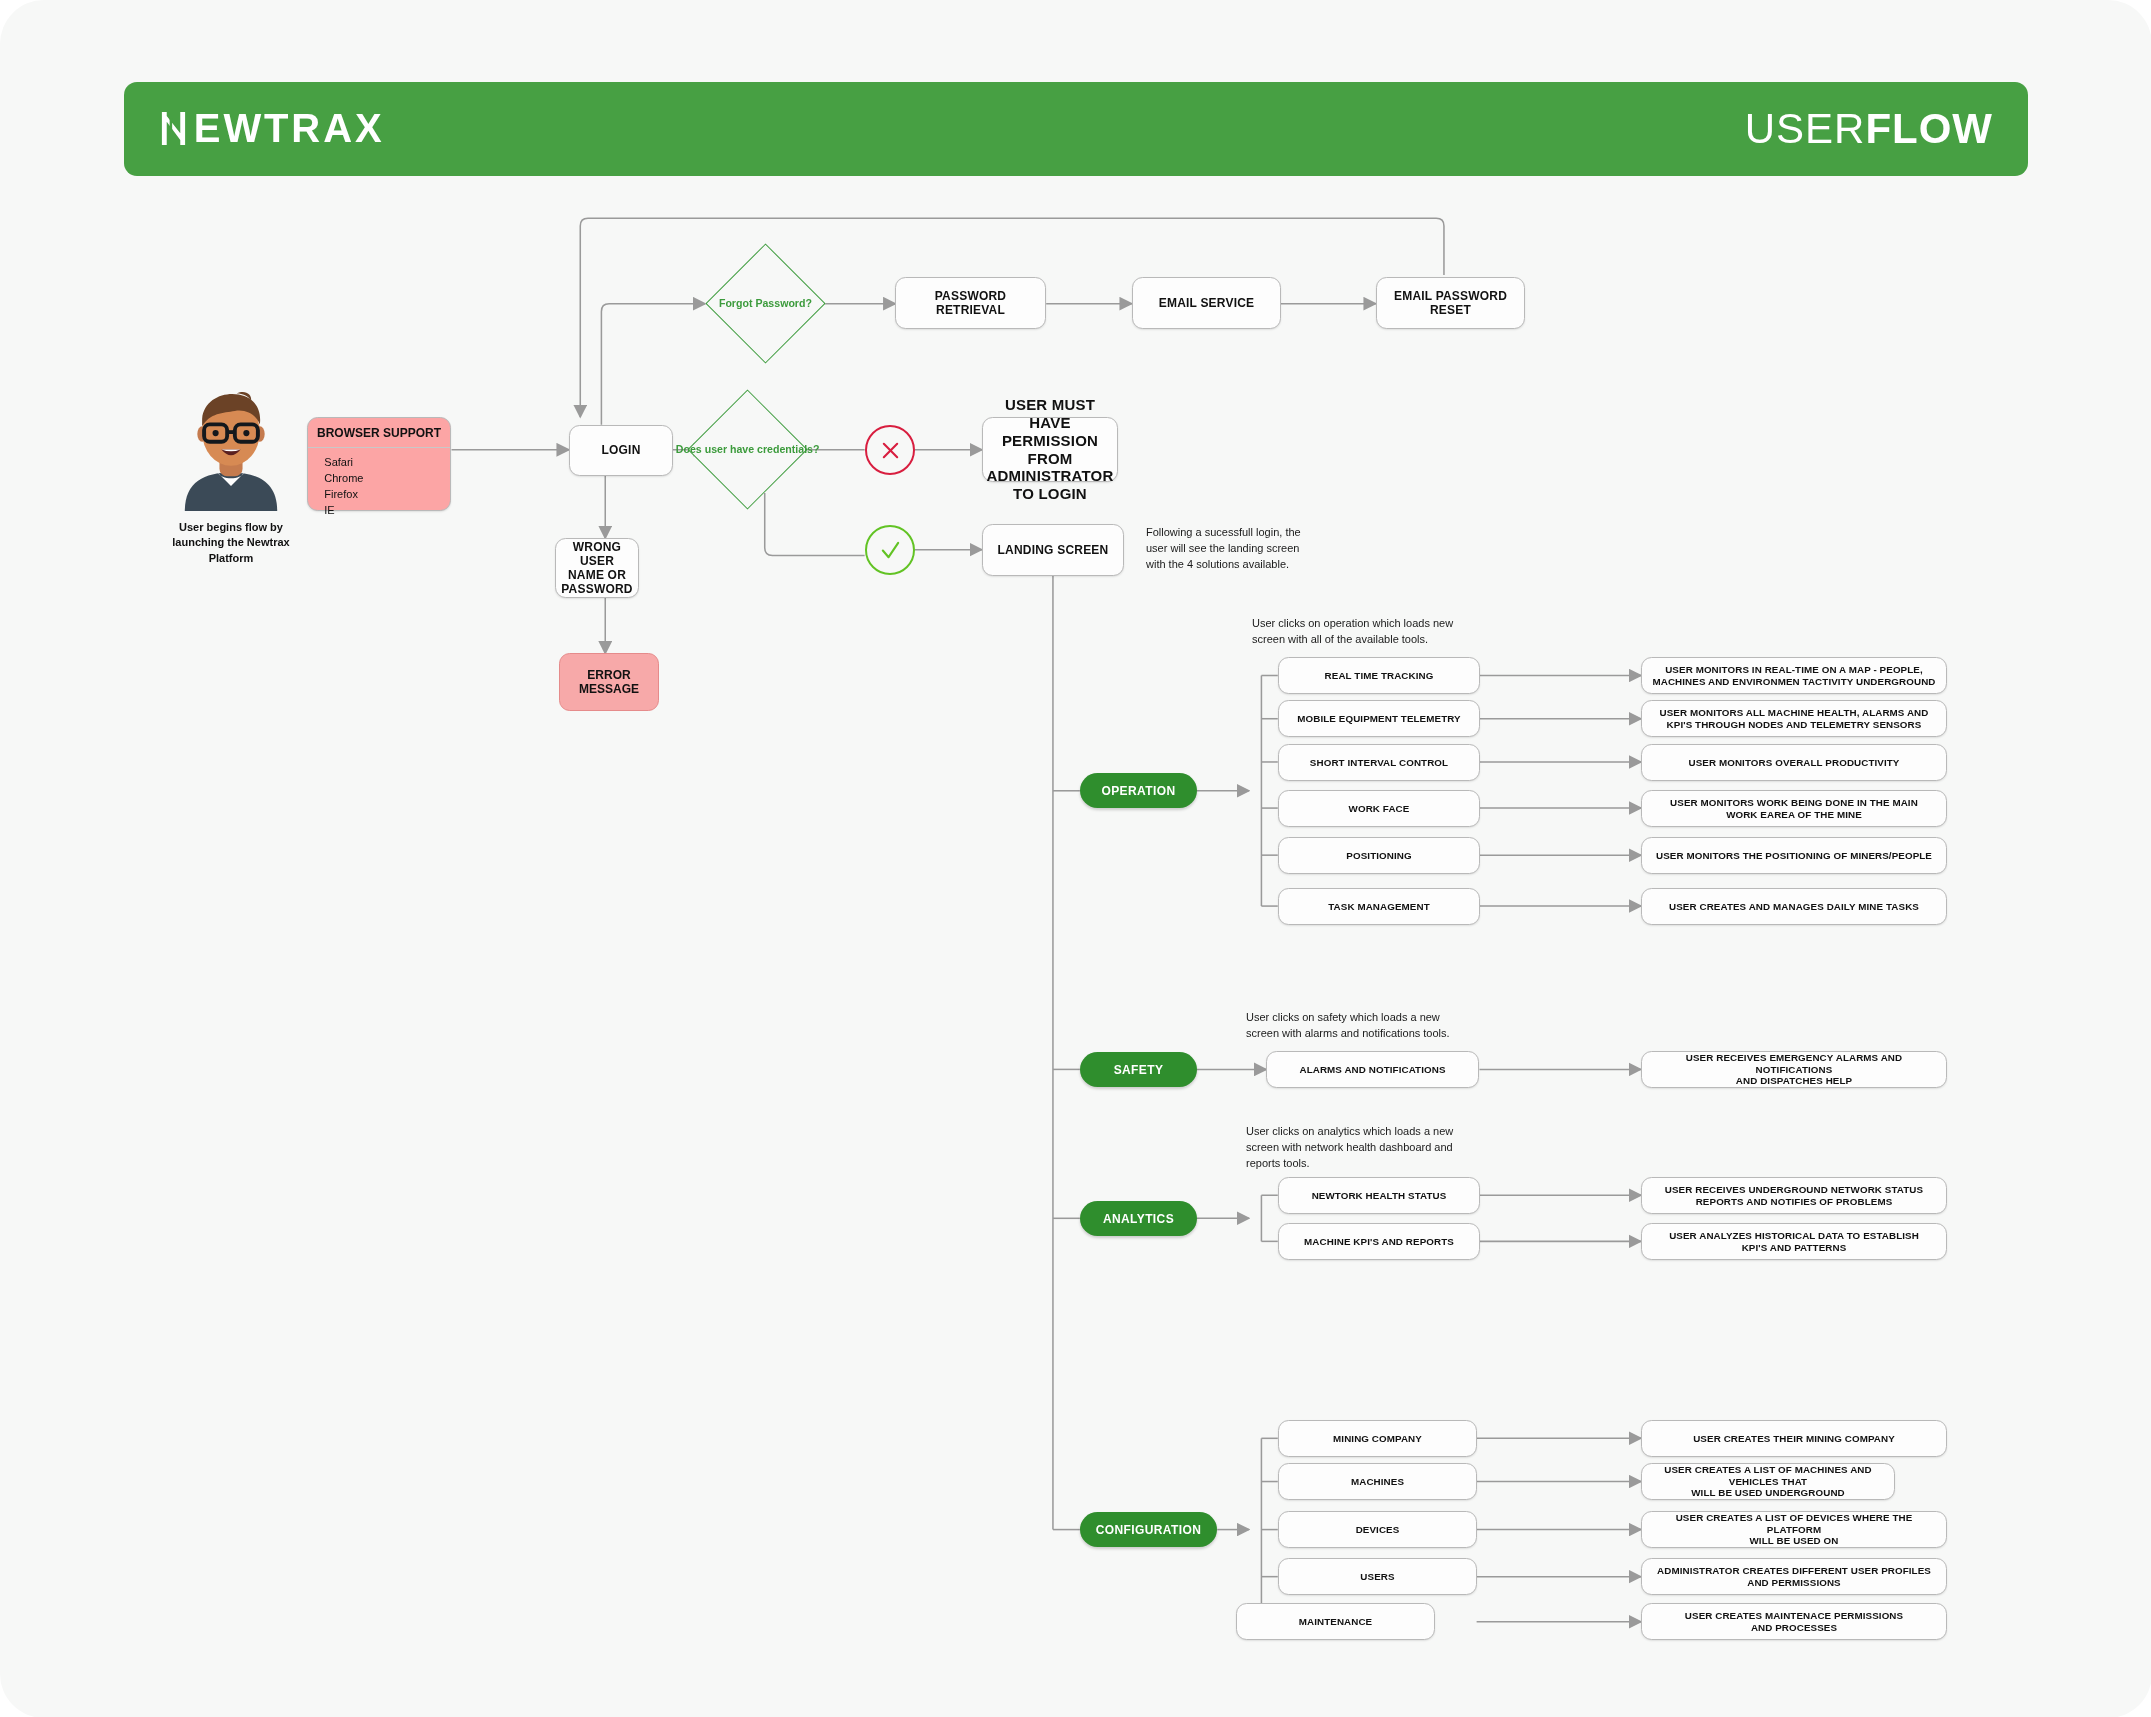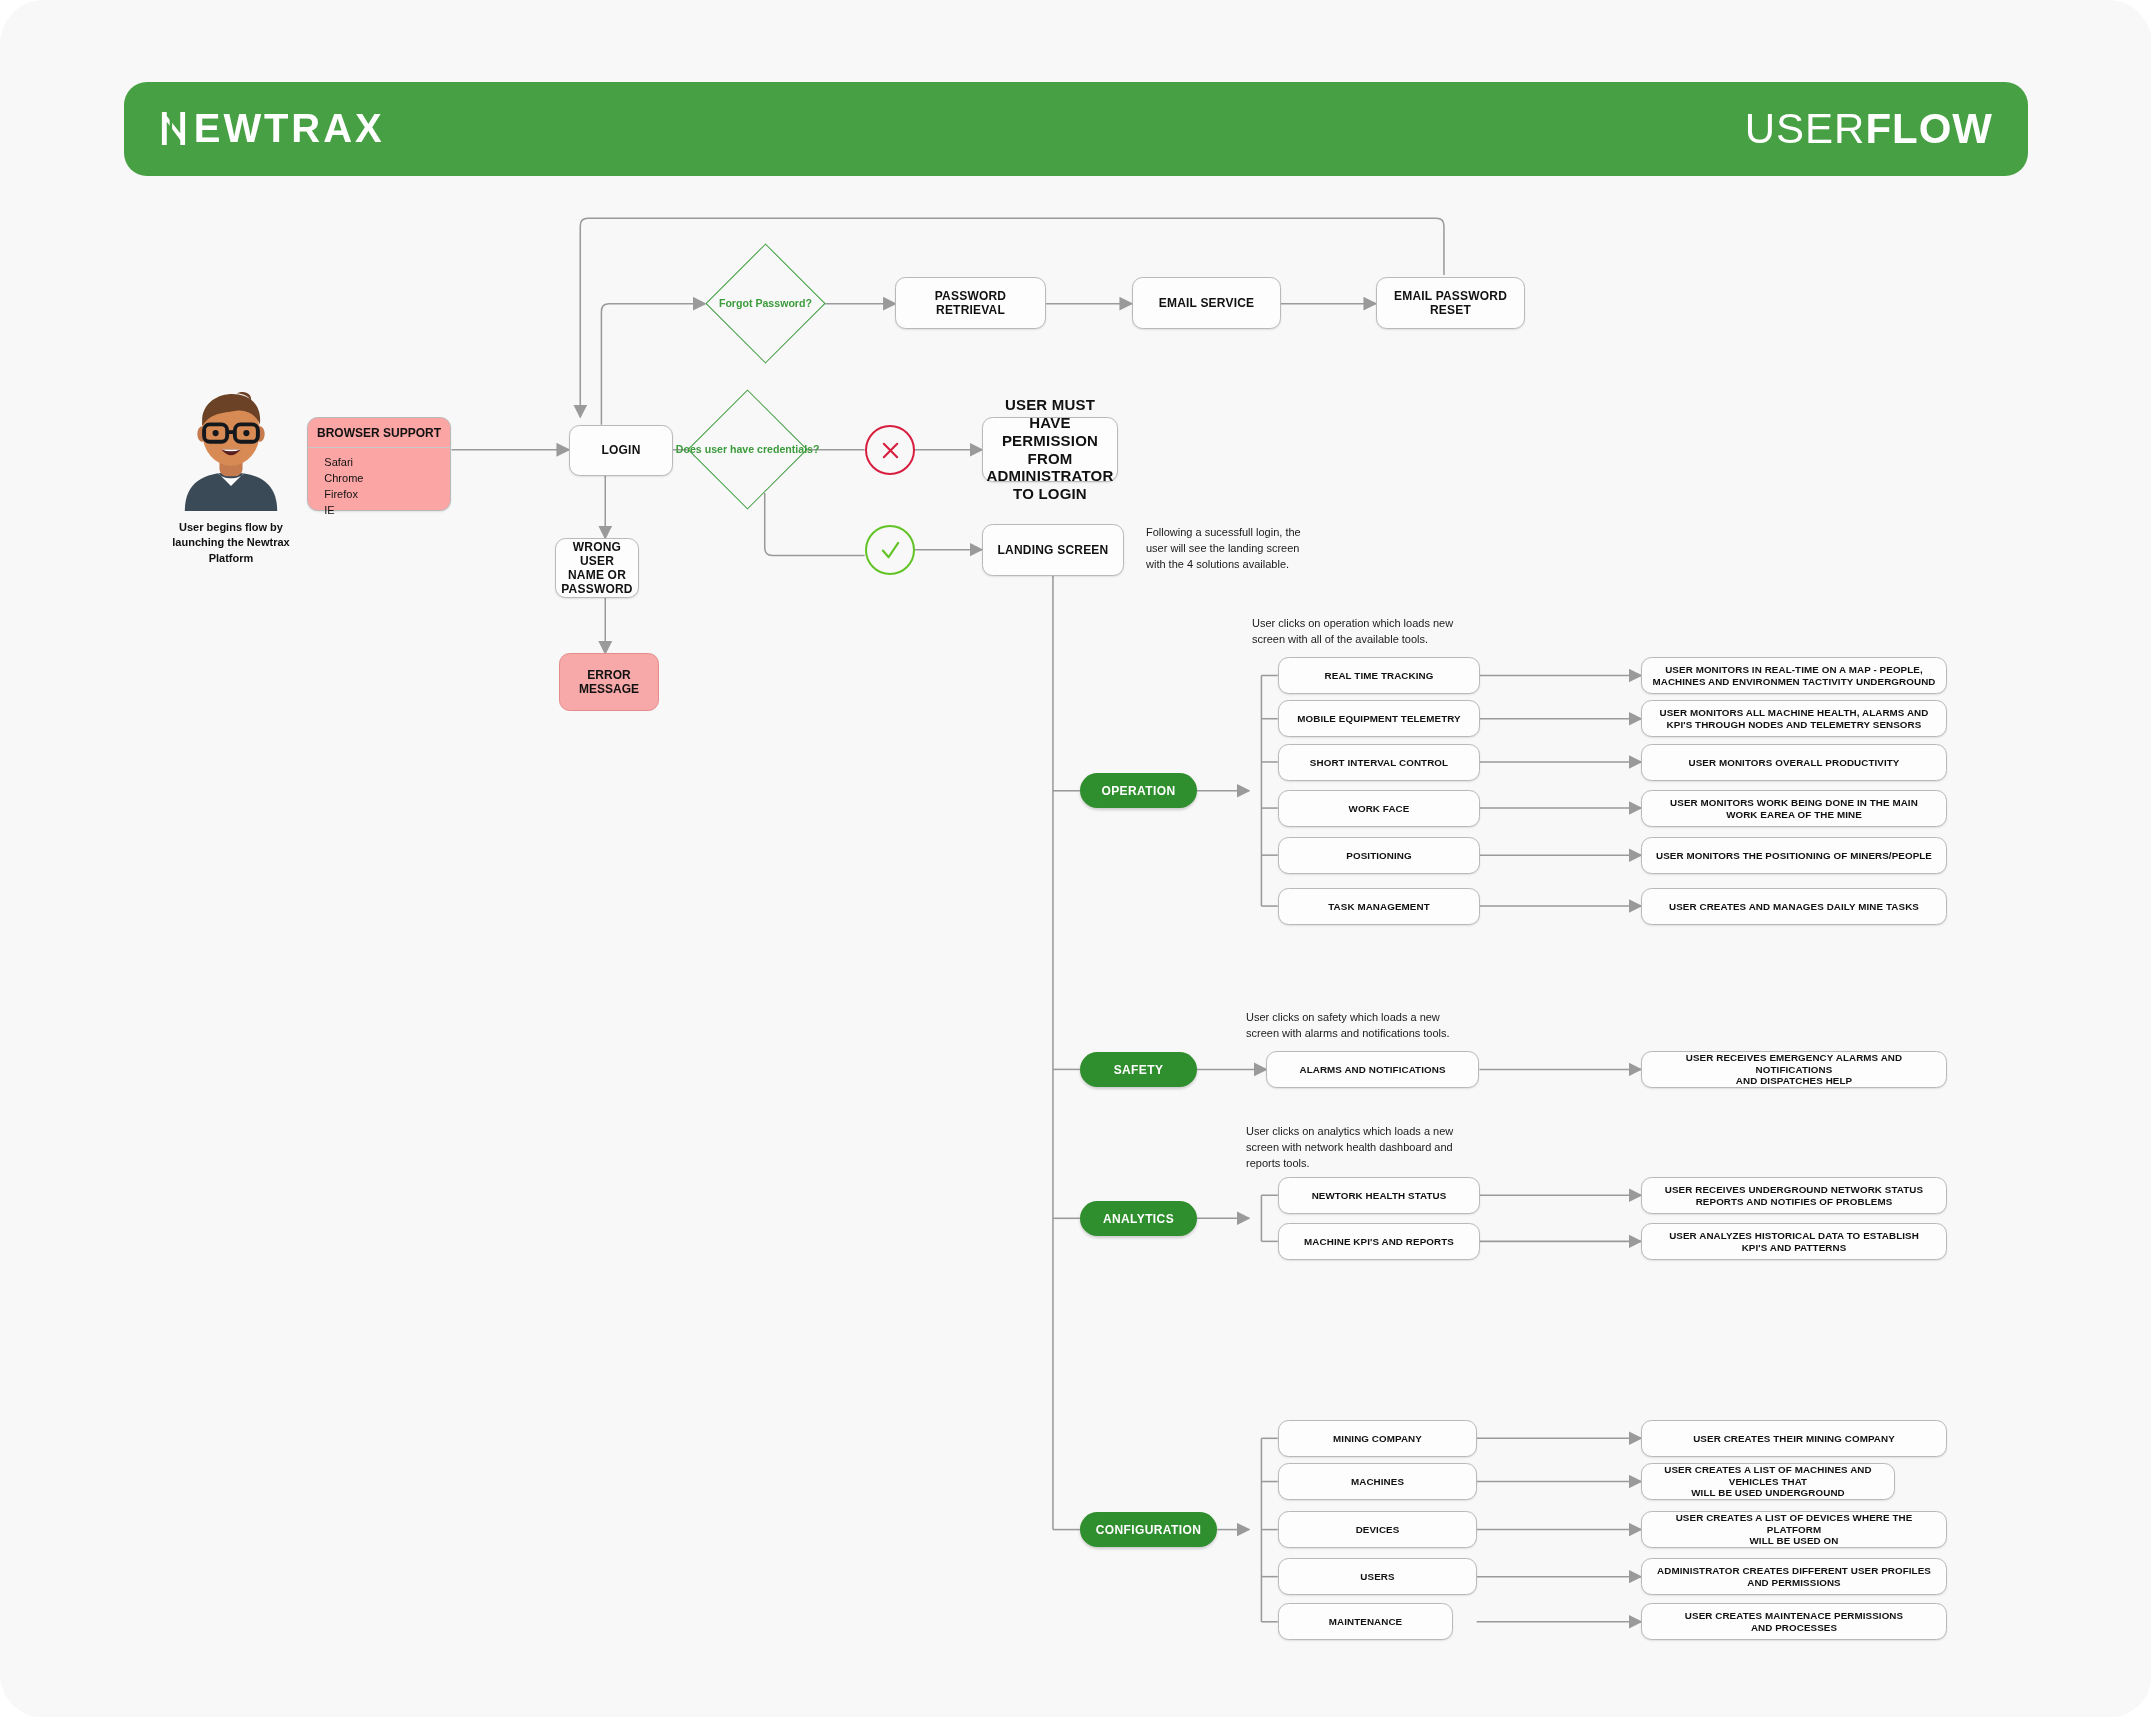--- a/index.html
+++ b/index.html
@@ -13,21 +13,21 @@
     position:absolute;left:0;top:0;width:2152px;height:1718px;
     background:#f7f8f7;
     border-radius:44px;
     overflow:hidden;
   }
 
   
   #header{
     position:absolute;left:124px;top:82px;width:1904px;height:94px;
     background:#47a043;
-    border-radius:23px;
+    border-radius:13px;
     display:flex;align-items:center;justify-content:space-between;
     padding:0 35px;box-sizing:border-box;
   }
   #brand{display:flex;align-items:center;gap:5.8px;}
   #brand-mark{width:29px;height:37px;display:block;}
   #brand-word{
     color:#ffffff;font-size:40px;font-weight:bold;letter-spacing:2.9px;
     line-height:1;padding-bottom:2.9px;
   }
   #uf{color:#ffffff;font-size:42px;letter-spacing:1px;line-height:1;}
@@ -376,18 +376,18 @@
 WILL BE USED UNDERGROUND</div>
 
   <div class="node tiny" style="left:1278px;top:1511px;width:199px;height:37px;">DEVICES</div>
   <div class="node desc" style="left:1641px;top:1511px;width:306px;height:37px;white-space:pre-line;">USER CREATES A LIST OF DEVICES WHERE THE PLATFORM
 WILL BE USED ON</div>
 
   <div class="node tiny" style="left:1278px;top:1558px;width:199px;height:37px;">USERS</div>
   <div class="node desc" style="left:1641px;top:1558px;width:306px;height:37px;white-space:pre-line;">ADMINISTRATOR CREATES DIFFERENT USER PROFILES
 AND PERMISSIONS</div>
 
-  <div class="node tiny" style="left:1278px;top:1603px;width:175px;height:37px;">MAINTENANCE</div>
+  <div class="node tiny" style="left:1236px;top:1603px;width:199px;height:37px;">MAINTENANCE</div>
   <div class="node desc" style="left:1641px;top:1603px;width:306px;height:37px;white-space:pre-line;">USER CREATES MAINTENACE PERMISSIONS
 AND PROCESSES</div>
 
 </div>
 
 
 </body></html>

